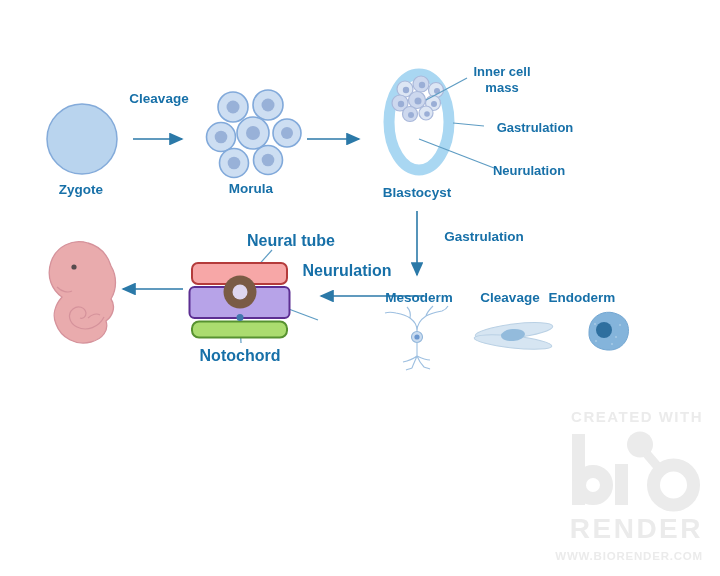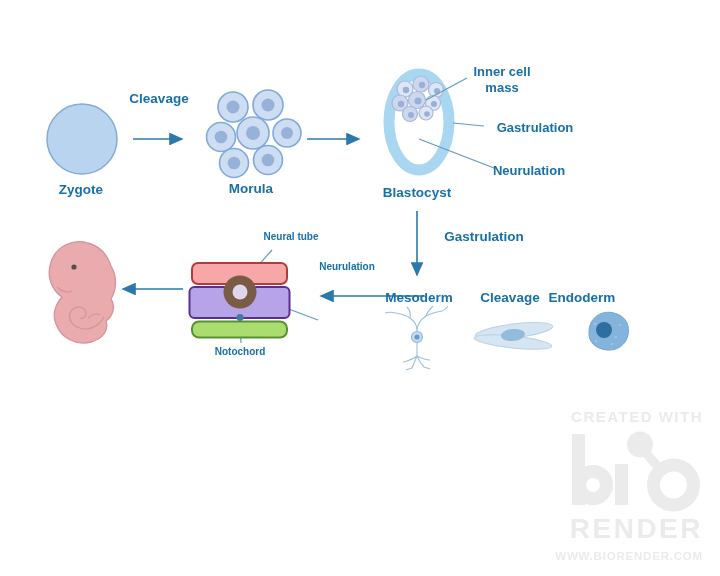--- a/index.html
+++ b/index.html
@@ -8,21 +8,21 @@
     font-family:"Liberation Sans",sans-serif;overflow:hidden;
   }
   #shapes{position:absolute;left:0;top:0;}
   .lbl{
     position:absolute;transform:translateX(-50%);text-align:center;
     color:#1770a8;font-weight:700;white-space:nowrap;line-height:1.25;
   }
   .lbl .line{display:block;}
   .lg{font-size:13.5px;}
   .md{font-size:13px;}
-  .sm{font-size:10px;}
+  .sm{font-size:16px;}
   .wm{
     position:absolute;right:17px;color:#ebebeb;font-weight:700;
     text-align:right;white-space:nowrap;
   }
   .wm-top{top:408px;font-size:15px;letter-spacing:1.5px;}
   .wm-render{top:513px;font-size:28px;letter-spacing:2.5px;}
   .wm-url{top:550px;font-size:11.5px;letter-spacing:0.8px;}
 </style>
 </head>
 <body>

